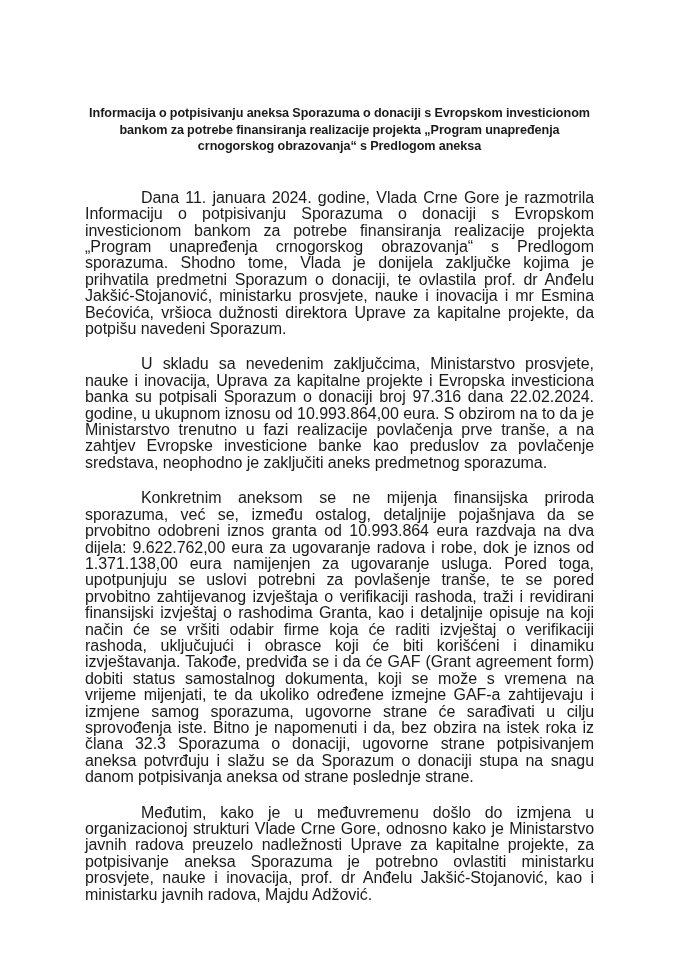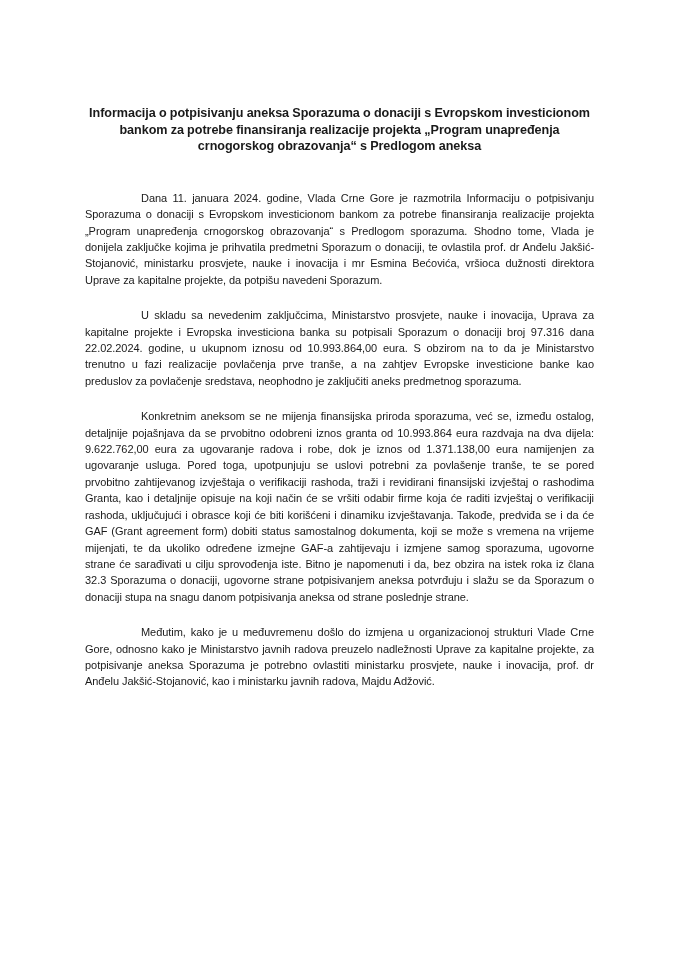--- a/index.html
+++ b/index.html
@@ -32,21 +32,21 @@
     font-weight: bold;
     text-align: center;
     letter-spacing: -0.05px;
     word-spacing: -0.2px;
   }
   .doc-body {
     padding-top: 35px;
   }
   .para {
     margin: 0 0 19px 0;
-    font-size: 11px;
+    font-size: 16px;
     line-height: 16.4px;
     text-align: justify;
     text-indent: 56px;
     letter-spacing: -0.05px;
     hyphens: none;
   }
   .para:last-child {
     margin-bottom: 16px;
   }
 </style>

